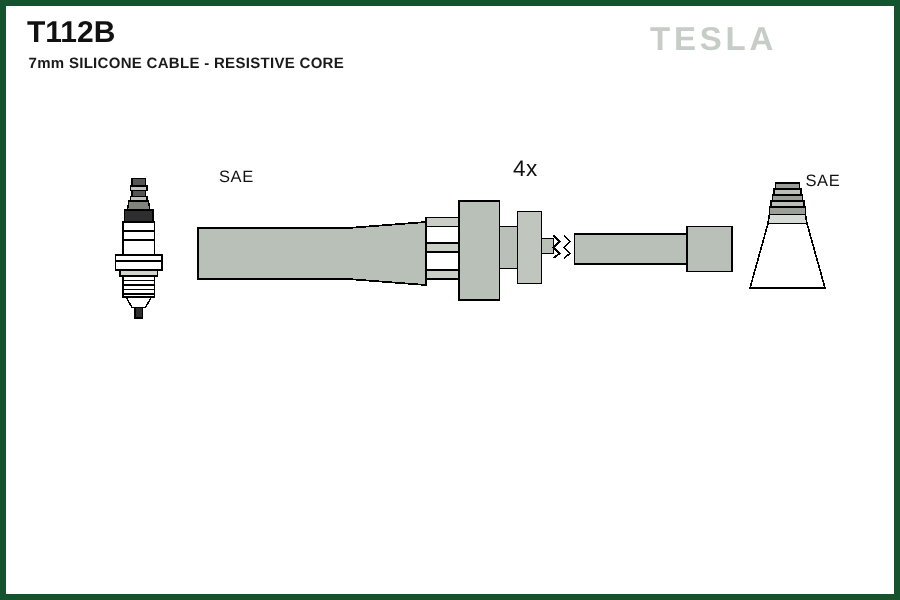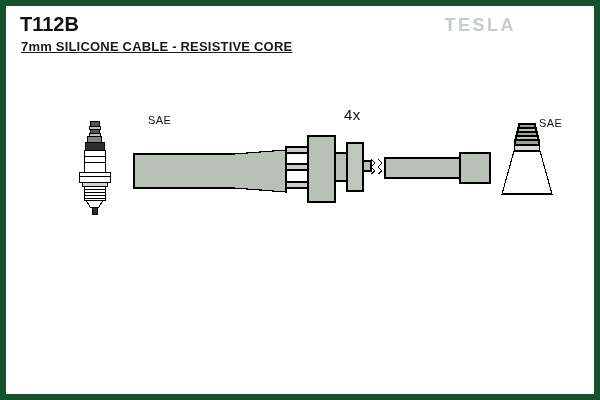--- a/index.html
+++ b/index.html
@@ -7,49 +7,48 @@
     padding: 0;
     background: #ffffff;
   }
   #page {
     position: relative;
     width: 600px;
     height: 400px;
     background: #ffffff;
     overflow: hidden;
     font-family: "Liberation Sans", sans-serif;
-    border: 6px solid #14532d;
+    border: 4px solid #14532d;
     box-sizing: border-box;
   }
   #part-title {
     position: absolute;
     left: 14px;
     top: 7px;
     font-size: 20px;
     font-weight: bold;
     color: #111111;
     letter-spacing: 0px;
     white-space: nowrap;
   }
   #part-subtitle {
     position: absolute;
     left: 15px;
     top: 33px;
-    font-size: 13px;
+    font-size: 10px;
     font-weight: bold;
     color: #1a1a1a;
     letter-spacing: 0.2px;
     white-space: nowrap;
-    text-decoration: underline;
   }
   #brand-logo {
     position: absolute;
     right: 78px;
     top: 9px;
-    font-size: 18px;
+    font-size: 22px;
     font-weight: bold;
     color: #c6ccc6;
     letter-spacing: 2.5px;
     white-space: nowrap;
   }
   .lbl {
     position: absolute;
     font-size: 11px;
     color: #111111;
     white-space: nowrap;

